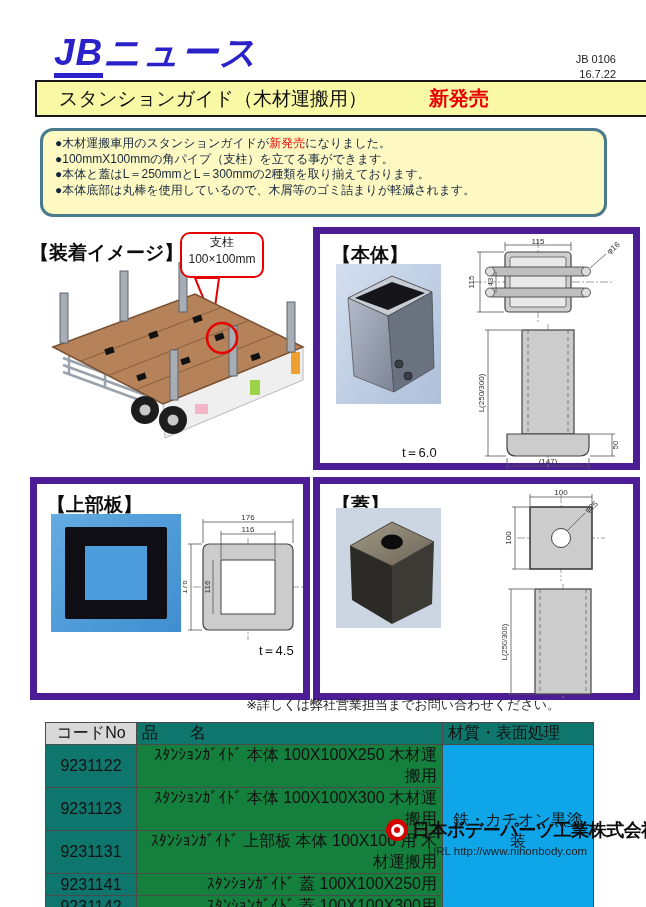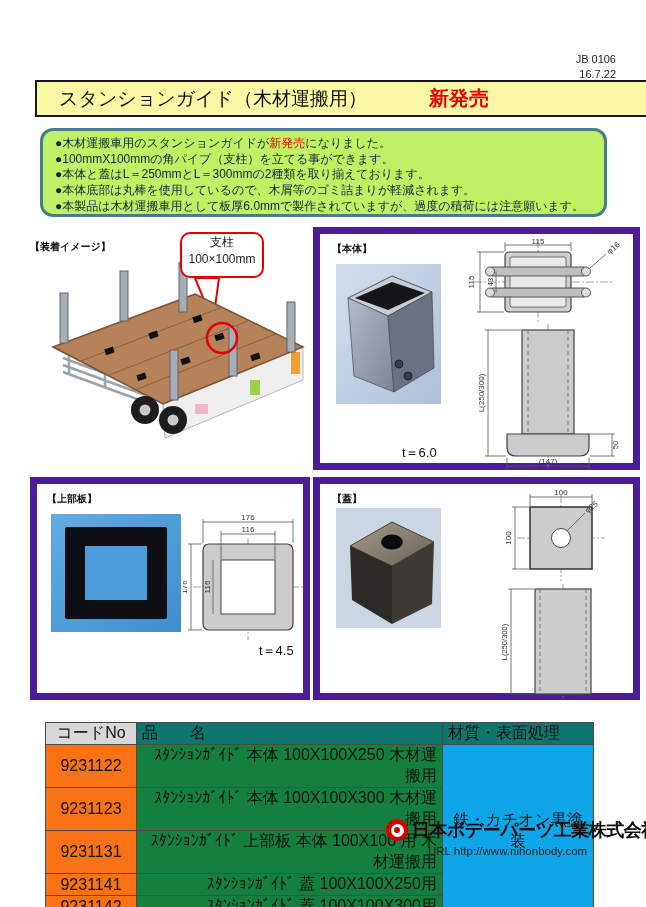--- a/index.html
+++ b/index.html
@@ -9,26 +9,26 @@
   
   #jb-logo{left:54px;top:28px;font-size:37px;font-weight:bold;font-style:italic;color:#2a22c8;letter-spacing:1px;}
   #jb-logo .jbpart{border-bottom:5px solid #2a22c8;padding-bottom:0px;}
   #doc-meta{right:30px;top:52px;text-align:right;font-size:11px;color:#222;line-height:1.35;}
   
   #title-bar{left:35px;top:80px;width:635px;height:37px;background:#f9f9a5;border:2px solid #161616;
              display:flex;align-items:center;box-sizing:border-box;padding-left:22px;}
   #title-bar .main{font-size:19px;color:#0d0d0d;}
   #title-bar .badge{margin-left:62px;font-size:20px;font-weight:bold;color:#e60000;}
   
-  #intro-box{left:40px;top:128px;width:567px;height:89px;background:#bef264;border:3px solid #4a7b8c;
+  #intro-box{left:40px;top:128px;width:567px;height:89px;background:#fef9c3;border:3px solid #4a7b8c;
              border-radius:13px;box-sizing:border-box;padding:5px 12px;}
   .bullet{font-size:12px;line-height:15.7px;color:#13263d;white-space:nowrap;}
   .bullet .red{color:#e60000;}
   
-  .sec-label{font-size:10px;font-weight:bold;color:#0d0d0d;}
+  .sec-label{font-size:19px;font-weight:bold;color:#0d0d0d;}
   
   #callout{left:180px;top:232px;width:84px;height:46px;background:#fff;border:2px solid #e60000;
            border-radius:10px;box-sizing:border-box;text-align:center;font-size:12px;color:#222;padding-top:0;line-height:17px;z-index:3;}
   
   .redbox{border:7px solid #4c1d95;box-sizing:border-box;background:#fff;}
   #box-body{left:313px;top:227px;width:327px;height:243px;}
   #box-plate{left:30px;top:477px;width:280px;height:223px;}
   #box-lid{left:313px;top:477px;width:327px;height:223px;}
   .thick-label{font-size:13px;color:#111;}
   
@@ -36,54 +36,56 @@
                display:flex;align-items:center;justify-content:center;}
   #plate-photo .frame{width:102px;height:92px;background:#0e0e14;border-radius:2px;display:flex;align-items:center;justify-content:center;}
   #plate-photo .hole{width:62px;height:54px;background:#4d9ddc;}
   
   #note{right:86px;top:696px;font-size:13px;color:#1c1c1c;}
   
   #spec-table{left:45px;top:722px;border-collapse:collapse;font-size:16px;color:#111;}
   #spec-table td{border:1px solid #4a4a4a;height:19px;padding:0 5px;}
   td.hdr{background:#0f766e;}
   td.hdr-code{background:#d8d8d8;text-align:center;}
-  td.code{background:#f97316;text-align:center;width:80px;}
+  td.code{background:#0f766e;text-align:center;width:80px;}
   td.name{background:#15803d;width:295px;text-align:right;}
   td.material{background:#0ea5e9;text-align:center;width:140px;}
   
   #company-row{left:386px;top:818px;display:flex;align-items:center;gap:4px;}
   #bullseye{width:22px;height:22px;border-radius:50%;background:#d40000;display:flex;align-items:center;justify-content:center;}
   #bullseye .w{width:13px;height:13px;border-radius:50%;background:#fff;display:flex;align-items:center;justify-content:center;}
   #bullseye .r{width:6px;height:6px;border-radius:50%;background:#d40000;}
   #company-name{font-size:18px;font-weight:bold;color:#0d0d0d;letter-spacing:-0.5px;white-space:nowrap;}
   #url-line{left:428px;top:845px;font-size:11.5px;color:#222;}
   
   svg text{font-family:"Liberation Sans","DejaVu Sans",sans-serif;fill:#333;}
 </style>
 </head>
 <body>
 
 <div id="page">
 
+  <div class="abs" id="jb-logo">
+    <span class="jbpart">JB</span><span>ニュース</span>
+  </div>
   <div class="abs" id="doc-meta">
     <div>JB 0106</div>
     <div>16.7.22</div>
   </div>
 
   <div class="abs" id="title-bar">
     <span class="main">スタンションガイド（木材運搬用）</span>
     <span class="badge">新発売</span>
   </div>
 
   <div class="abs" id="intro-box">
     <div class="bullet"><span>●木材運搬車用のスタンションガイドが</span><span class="red">新発売</span><span>になりました。</span></div>
     <div class="bullet"><span>●100mmX100mmの角パイプ（支柱）を立てる事ができます。</span></div>
     <div class="bullet"><span>●本体と蓋はL＝250mmとL＝300mmの2種類を取り揃えております。</span></div>
     <div class="bullet"><span>●本体底部は丸棒を使用しているので、木屑等のゴミ詰まりが軽減されます。</span></div>
-    <div class="bullet"><span>●本製品は木材運搬車用として板厚6.0mmで製作されていますが、過度の積荷には注意願います。</span></div>
   </div>
 
   <div class="abs sec-label" style="left:30px;top:240px;">【装着イメージ】</div>
 
   <div class="abs" id="callout">
     <div>支柱</div>
     <div>100×100mm</div>
   </div>
 
   <svg class="abs" style="left:45px;top:262px;" width="265" height="200" viewBox="0 0 265 200">
@@ -298,20 +300,21 @@
       <line x1="101" y1="5" x2="101" y2="110" stroke="#666" stroke-width="0.8" stroke-dasharray="4 3"></line>
       <g stroke="#555" stroke-width="0.8">
         <line x1="26" y1="5" x2="26" y2="110"></line>
           <line x1="23" y1="5" x2="49" y2="5"></line>
           <line x1="23" y1="110" x2="49" y2="110"></line>
       </g>
       <text x="22" y="58" font-size="7.5" text-anchor="middle" transform="rotate(-90 22 58)">L(250/300)</text>
     </svg>
   </div>
 
+  <div class="abs" id="note">※詳しくは弊社営業担当までお問い合わせください。</div>
 
   <table class="abs" id="spec-table">
     <tbody>
         <tr>
       <td class="hdr-code">コードNo</td>
       <td class="hdr">品　　名</td>
       <td class="hdr">材質・表面処理</td>
     </tr>
     <tr>
       <td class="code">9231122</td>

